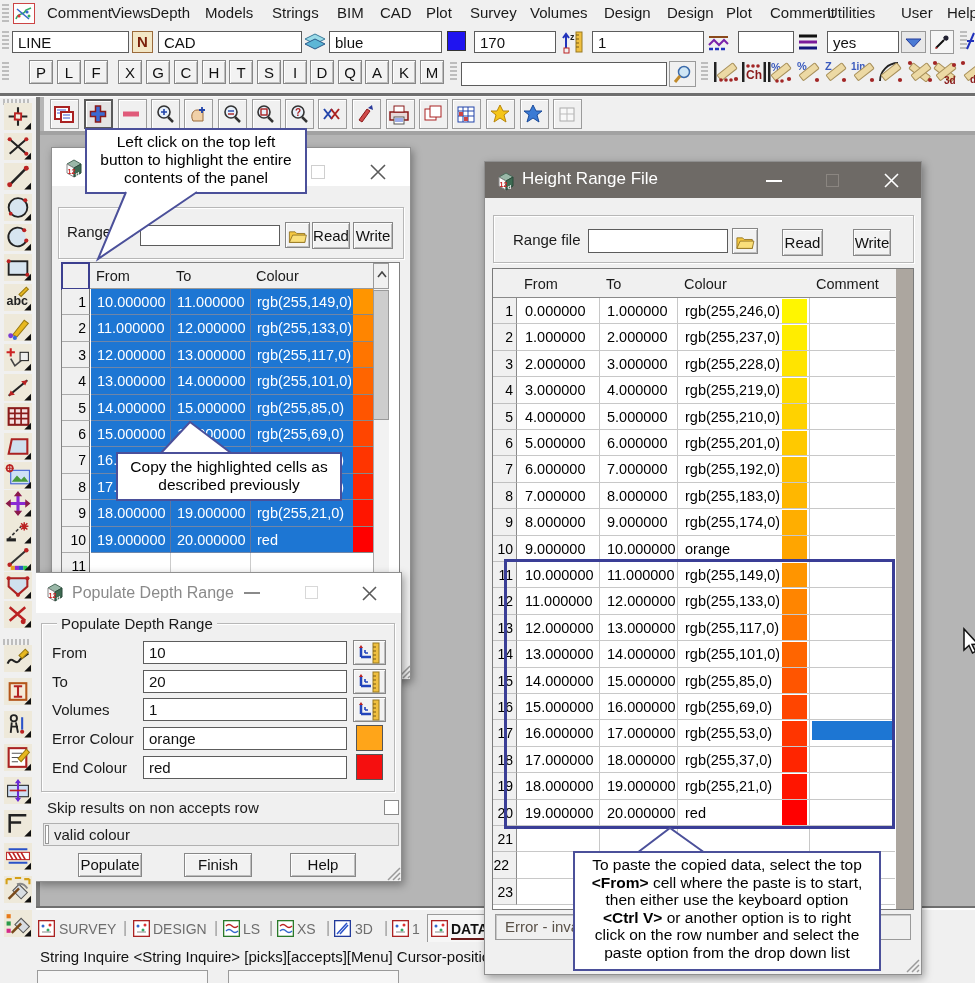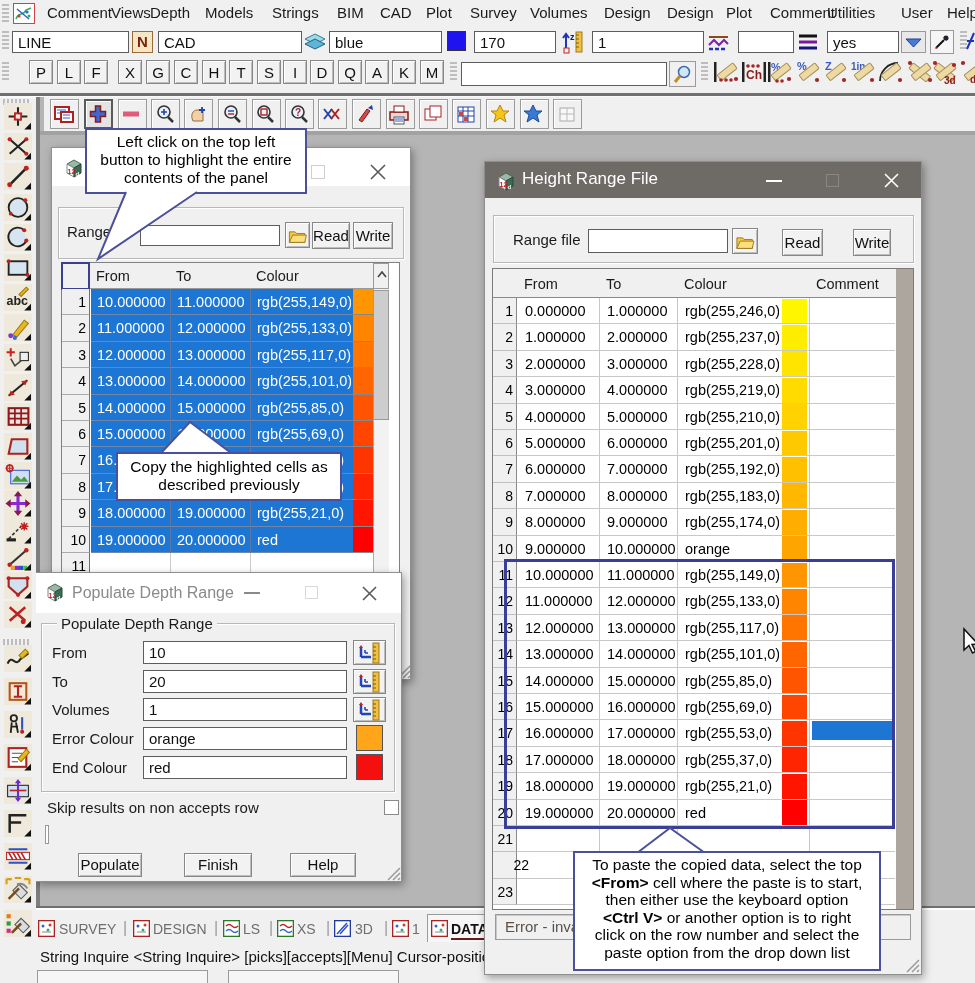--- a/index.html
+++ b/index.html
@@ -740,20 +740,21 @@
       <path d="M16 6 h3 M16 10 h3 M16 14 h3 M16 18 h3" stroke="#7a5a10"></path>
     </svg>
 <span class="a" style="left:16px;top:157px;font-size:15px">Error Colour</span>
 <div class="fld" style="left:107px;top:154px;width:204px;height:23px">orange</div>
 <div class="a" style="left:320px;top:152px;width:27px;height:26px;background:#ffa519;border:1px solid #555"></div>
 <span class="a" style="left:16px;top:186px;font-size:15px">End Colour</span>
 <div class="fld" style="left:107px;top:183px;width:204px;height:23px">red</div>
 <div class="a" style="left:320px;top:181px;width:27px;height:26px;background:#f50f0f;border:1px solid #555"></div>
 <span class="a" style="left:11px;top:226px;font-size:15px">Skip results on non accepts row</span>
 <div class="a" style="left:348px;top:227px;width:15px;height:15px;background:#fff;border:1px solid #8a8a8a"></div>
+<div class="a" style="left:7px;top:250px;width:356px;height:23px;background:#ececec;border:1px solid #b0b0b0;font-size:15px;line-height:21px;padding-left:10px">valid colour</div>
 <div class="a" style="left:9px;top:252px;width:4px;height:19px;background:#fff;border:1px solid #999"></div>
 <div class="btn" style="left:42px;top:280px;width:64px;height:24px;line-height:22px">Populate</div>
 <div class="btn" style="left:148px;top:280px;width:68px;height:24px;line-height:22px">Finish</div>
 <div class="btn" style="left:254px;top:280px;width:66px;height:24px;line-height:22px">Help</div>
 <svg class="a" style="left:350px;top:293px" width="16" height="16">
       <path d="M14 2 L2 14 M14 7 L7 14 M14 12 L12 14" stroke="#9a9a9a" stroke-width="1.5"></path>
     </svg>
 </div>
 <div class="dlg" style="left:484px;top:161px;width:438px;height:814px">
 <div class="a" style="left:0;top:0;width:436px;height:36px;background:#6e6a66"></div>
@@ -987,21 +988,21 @@
 <span class="cell" style="left:116px;top:637.6px;width:74px;color:#000">20.000000</span>
 <span class="cell" style="left:194px;top:637.6px;width:100px;color:#000">red</span>
 <div class="a" style="left:297px;top:638.1px;width:25px;height:24.9px;background:#ff0000"></div>
 <div class="a" style="left:8px;top:664.0px;width:24px;height:26.4px;background:#f0f0f0;border-right:1px solid #8a8a8a;border-bottom:1px solid #c0c0c0"></div>
 <span class="rn" style="left:8px;top:664.0px;width:20px">21</span>
 <div class="a" style="left:32px;top:689.4px;width:378px;height:1px;background:#c8c8c8"></div>
 <div class="a" style="left:114px;top:664.0px;width:1px;height:26.4px;background:#c8c8c8"></div>
 <div class="a" style="left:192px;top:664.0px;width:1px;height:26.4px;background:#c8c8c8"></div>
 <div class="a" style="left:324px;top:664.0px;width:1px;height:26.4px;background:#c8c8c8"></div>
 <div class="a" style="left:8px;top:690.4px;width:24px;height:26.4px;background:#f0f0f0;border-right:1px solid #8a8a8a;border-bottom:1px solid #c0c0c0"></div>
-<span class="rn" style="left:24px;top:690.4px;width:20px">22</span>
+<span class="rn" style="left:4px;top:690.4px;width:20px">22</span>
 <div class="a" style="left:32px;top:715.8px;width:378px;height:1px;background:#c8c8c8"></div>
 <div class="a" style="left:114px;top:690.4px;width:1px;height:26.4px;background:#c8c8c8"></div>
 <div class="a" style="left:192px;top:690.4px;width:1px;height:26.4px;background:#c8c8c8"></div>
 <div class="a" style="left:324px;top:690.4px;width:1px;height:26.4px;background:#c8c8c8"></div>
 <div class="a" style="left:8px;top:716.8px;width:24px;height:26.4px;background:#f0f0f0;border-right:1px solid #8a8a8a;border-bottom:1px solid #c0c0c0"></div>
 <span class="rn" style="left:8px;top:716.8px;width:20px">23</span>
 <div class="a" style="left:32px;top:742.2px;width:378px;height:1px;background:#c8c8c8"></div>
 <div class="a" style="left:114px;top:716.8px;width:1px;height:26.4px;background:#c8c8c8"></div>
 <div class="a" style="left:192px;top:716.8px;width:1px;height:26.4px;background:#c8c8c8"></div>
 <div class="a" style="left:324px;top:716.8px;width:1px;height:26.4px;background:#c8c8c8"></div>

